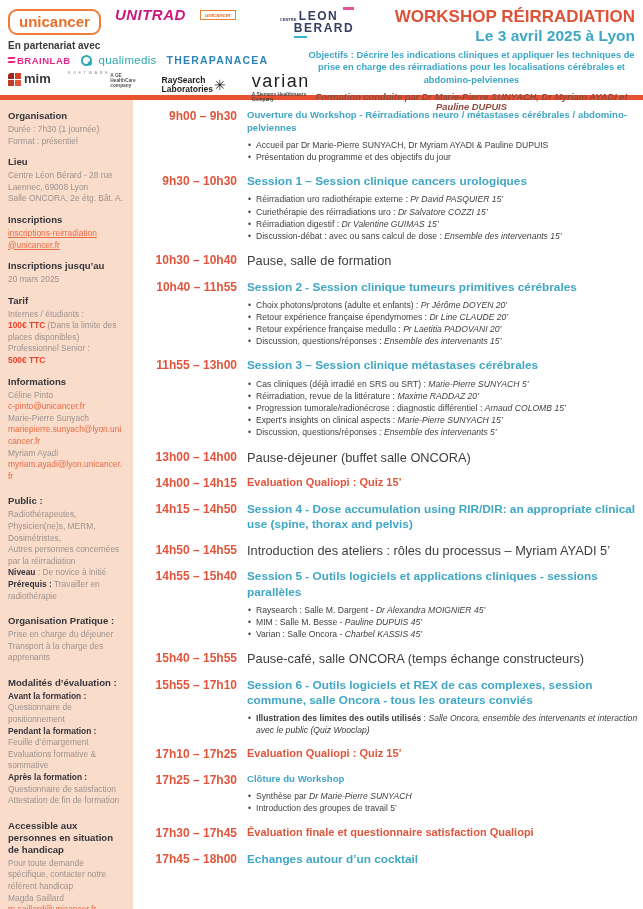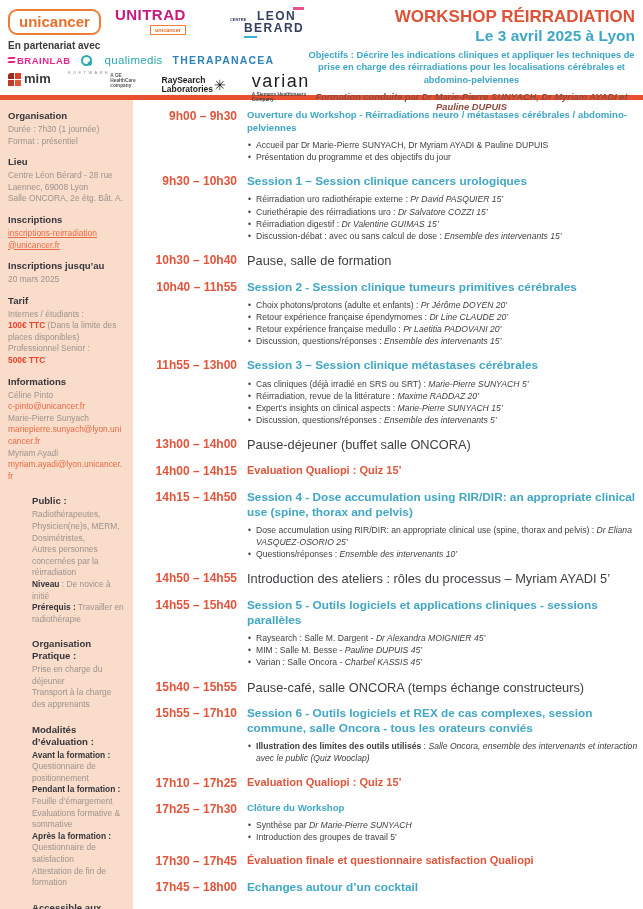--- a/index.html
+++ b/index.html
@@ -4,36 +4,36 @@
 <style>
   * { box-sizing: border-box; margin: 0; padding: 0; }
   body { background:#ffffff; font-family:"Liberation Sans", sans-serif; }
   .page { position:relative; width:643px; height:909px; background:#fff; overflow:hidden; }
 
   
   .header { display:flex; height:95px; padding:5px 8px 2px 8px; }
   .header-left { width:300px; flex-shrink:0; }
   .logo-row1 { display:flex; align-items:flex-start; gap:14px; }
   .uc-box { border:2px solid #F07D36; border-radius:9px; padding:3px 9px 4px 9px; color:#E8702B; font-weight:bold; font-size:15px; line-height:1; margin-top:4px; }
-  .unitrad { display:flex; flex-direction:column; align-items:flex-end; }
+  .unitrad { display:flex; align-items:center;font-style:italic; }
   .unitrad-main { color:#C9187E; font-weight:bold; font-size:15px; letter-spacing:0.5px; line-height:1.1; margin-top:2px; }
   .unitrad-sub { border:1px solid #F07D36; color:#E8702B; font-size:5.5px; font-weight:bold; padding:1px 4px; margin-left:14px; margin-top:1px; }
   .clb { position:relative; margin-left:30px; margin-top:2px; padding-top:3px; }
-  .clb-top { display:flex; align-items:flex-end; gap:11px; }
+  .clb-top { display:flex; align-items:flex-end; gap:3px; }
   .clb-small { font-size:4px; color:#333F5E; width:16px; line-height:1.1; font-weight:bold; }
   .clb-leon { font-size:12px; font-weight:bold; color:#333F5E; letter-spacing:1.5px; line-height:1; }
   .clb-berard { font-size:12px; font-weight:bold; color:#333F5E; letter-spacing:1.5px; line-height:1.1; margin-left:14px; }
   .clb-pink { position:absolute; top:0; right:0; width:11px; height:2.5px; background:#E75294; }
   .clb-cyan { position:absolute; bottom:-3px; left:14px; width:13px; height:2.5px; background:#35B4CF; }
   .partnership { font-size:10px; font-weight:bold; color:#3A3A3A; margin:5px 0 3px 0; }
   .logo-row2 { display:flex; align-items:center; gap:10px; }
   .brainlab { display:flex; align-items:center; gap:2px; }
   .bl-glyph i { display:block; width:7px; height:2px; background:#E9258C; transform:skewX(-32deg); margin:1.5px 0; }
   .bl-text { color:#E9258C; font-weight:bold; font-size:9.5px; letter-spacing:0.5px; }
-  .qualimedis { display:flex; align-items:center; gap:13px; }
+  .qualimedis { display:flex; align-items:center; gap:7px; }
   .q-circle { width:11px; height:11px; border:2.5px solid #2AA9AE; border-radius:50%; position:relative; }
   .q-circle::after { content:""; position:absolute; right:-2px; bottom:-1px; width:4px; height:2.5px; background:#2AA9AE; transform:rotate(40deg); }
   .q-text { color:#2AA9AE; font-size:11.5px; letter-spacing:0.3px; }
   .therapanacea { color:#2E84B8; font-weight:bold; font-size:10.5px; letter-spacing:1.2px; }
   .logo-row3 { display:flex; align-items:flex-start; gap:26px; margin-top:4px; }
   .mim { display:flex; flex-direction:row; }
   .mim-top { display:flex; align-items:center; gap:3px; }
   .mim-icon { width:13px; height:13px; display:grid; grid-template-columns:6px 6px; grid-template-rows:6px 6px; gap:1px; }
   .mim-icon i:nth-child(1){ background:#9E2A1C; border-radius:50% 0 0 0; }
   .mim-icon i:nth-child(2){ background:#D6452B; }
@@ -54,21 +54,21 @@
   .ws-date { font-size:15.5px; font-weight:bold; color:#3FA7C6; text-align:right; line-height:1.15; }
   .ws-obj { font-size:9.3px; font-weight:bold; color:#3FA7C6; text-align:center; line-height:1.3; margin-top:5px; }
   .ws-formation { font-size:9.3px; font-weight:bold; font-style:italic; color:#8E4A3F; text-align:center; margin-top:6px; }
 
   .orange-bar { width:643px; height:5px; background:#E8512F; }
 
   
   .content { display:flex; height:871px; }
   .sidebar { width:133px; flex-shrink:0; background:#F9DCCA; padding:10px 9px 8px 8px; font-size:8.4px; line-height:1.38; color:#9C938E; overflow:hidden; }
   .sb-section { margin-bottom:9px; }
-  .sb-gap { margin-top:13px;margin-left:24px; }
+  .sb-gap { margin-top:13px; }
   .sb-heading { color:#36353C; font-weight:bold; font-size:9.6px; line-height:1.25; margin-bottom:2px; }
   .sb-line { overflow-wrap:anywhere; }
   .part-b { font-weight:bold; }
   .sidebar .part-b { color:#36353C; }
   .part-r { color:#E8432C; font-weight:bold; }
   .part-link { color:#E76A44; overflow-wrap:anywhere; }
   .part-u { text-decoration:underline; }
   .part-i { font-style:italic; }
 
   .schedule { flex:1; padding:9px 4px 0 8px; overflow:hidden; }
@@ -268,20 +268,21 @@
             </ul>
           </div>
         </div>
         <div class="sched-item">
           <div class="sched-time">11h55 – 13h00</div>
           <div class="sched-body">
             <div class="sched-title title-teal-lg">Session 3 – Session clinique métastases cérébrales</div>
             <ul class="bullets">
               <li><span class="part-n">Cas cliniques (déjà irradié en SRS ou SRT) : </span><span class="part-i">Marie-Pierre SUNYACH 5’</span></li>
               <li><span class="part-n">Réirradiation, revue de la littérature : </span><span class="part-i">Maxime RADDAZ 20’</span></li>
+              <li><span class="part-n">Progression tumorale/radionécrose : diagnostic différentiel : </span><span class="part-i">Arnaud COLOMB 15’</span></li>
               <li><span class="part-n">Expert's insights on clinical aspects : </span><span class="part-i">Marie-Pierre SUNYACH 15’</span></li>
               <li><span class="part-n">Discussion, questions/réponses</span><span class="part-i"> : Ensemble des intervenants 5’</span></li>
             </ul>
           </div>
         </div>
         <div class="sched-item">
           <div class="sched-time">13h00 – 14h00</div>
           <div class="sched-body">
             <div class="sched-title title-plain-lg">Pause-déjeuner (buffet salle ONCORA)</div>
           </div>
@@ -289,24 +290,20 @@
         <div class="sched-item">
           <div class="sched-time">14h00 – 14h15</div>
           <div class="sched-body">
             <div class="sched-title title-orange-lg">Evaluation Qualiopi : Quiz 15’</div>
           </div>
         </div>
         <div class="sched-item">
           <div class="sched-time">14h15 – 14h50</div>
           <div class="sched-body">
             <div class="sched-title title-teal-lg">Session 4 - Dose accumulation using RIR/DIR: an appropriate clinical use (spine, thorax and pelvis)</div>
-            <ul class="bullets">
-              <li><span class="part-n">Dose accumulation using RIR/DIR: an appropriate clinical use (spine, thorax and pelvis) : </span><span class="part-i">Dr Eliana VASQUEZ-OSORIO 25’</span></li>
-              <li><span class="part-n">Questions/réponses : </span><span class="part-i">Ensemble des intervenants 10’</span></li>
-            </ul>
           </div>
         </div>
         <div class="sched-item">
           <div class="sched-time">14h50 – 14h55</div>
           <div class="sched-body">
             <div class="sched-title title-plain-lg">Introduction des ateliers : rôles du processus – Myriam AYADI 5’</div>
           </div>
         </div>
         <div class="sched-item">
           <div class="sched-time">14h55 – 15h40</div>

